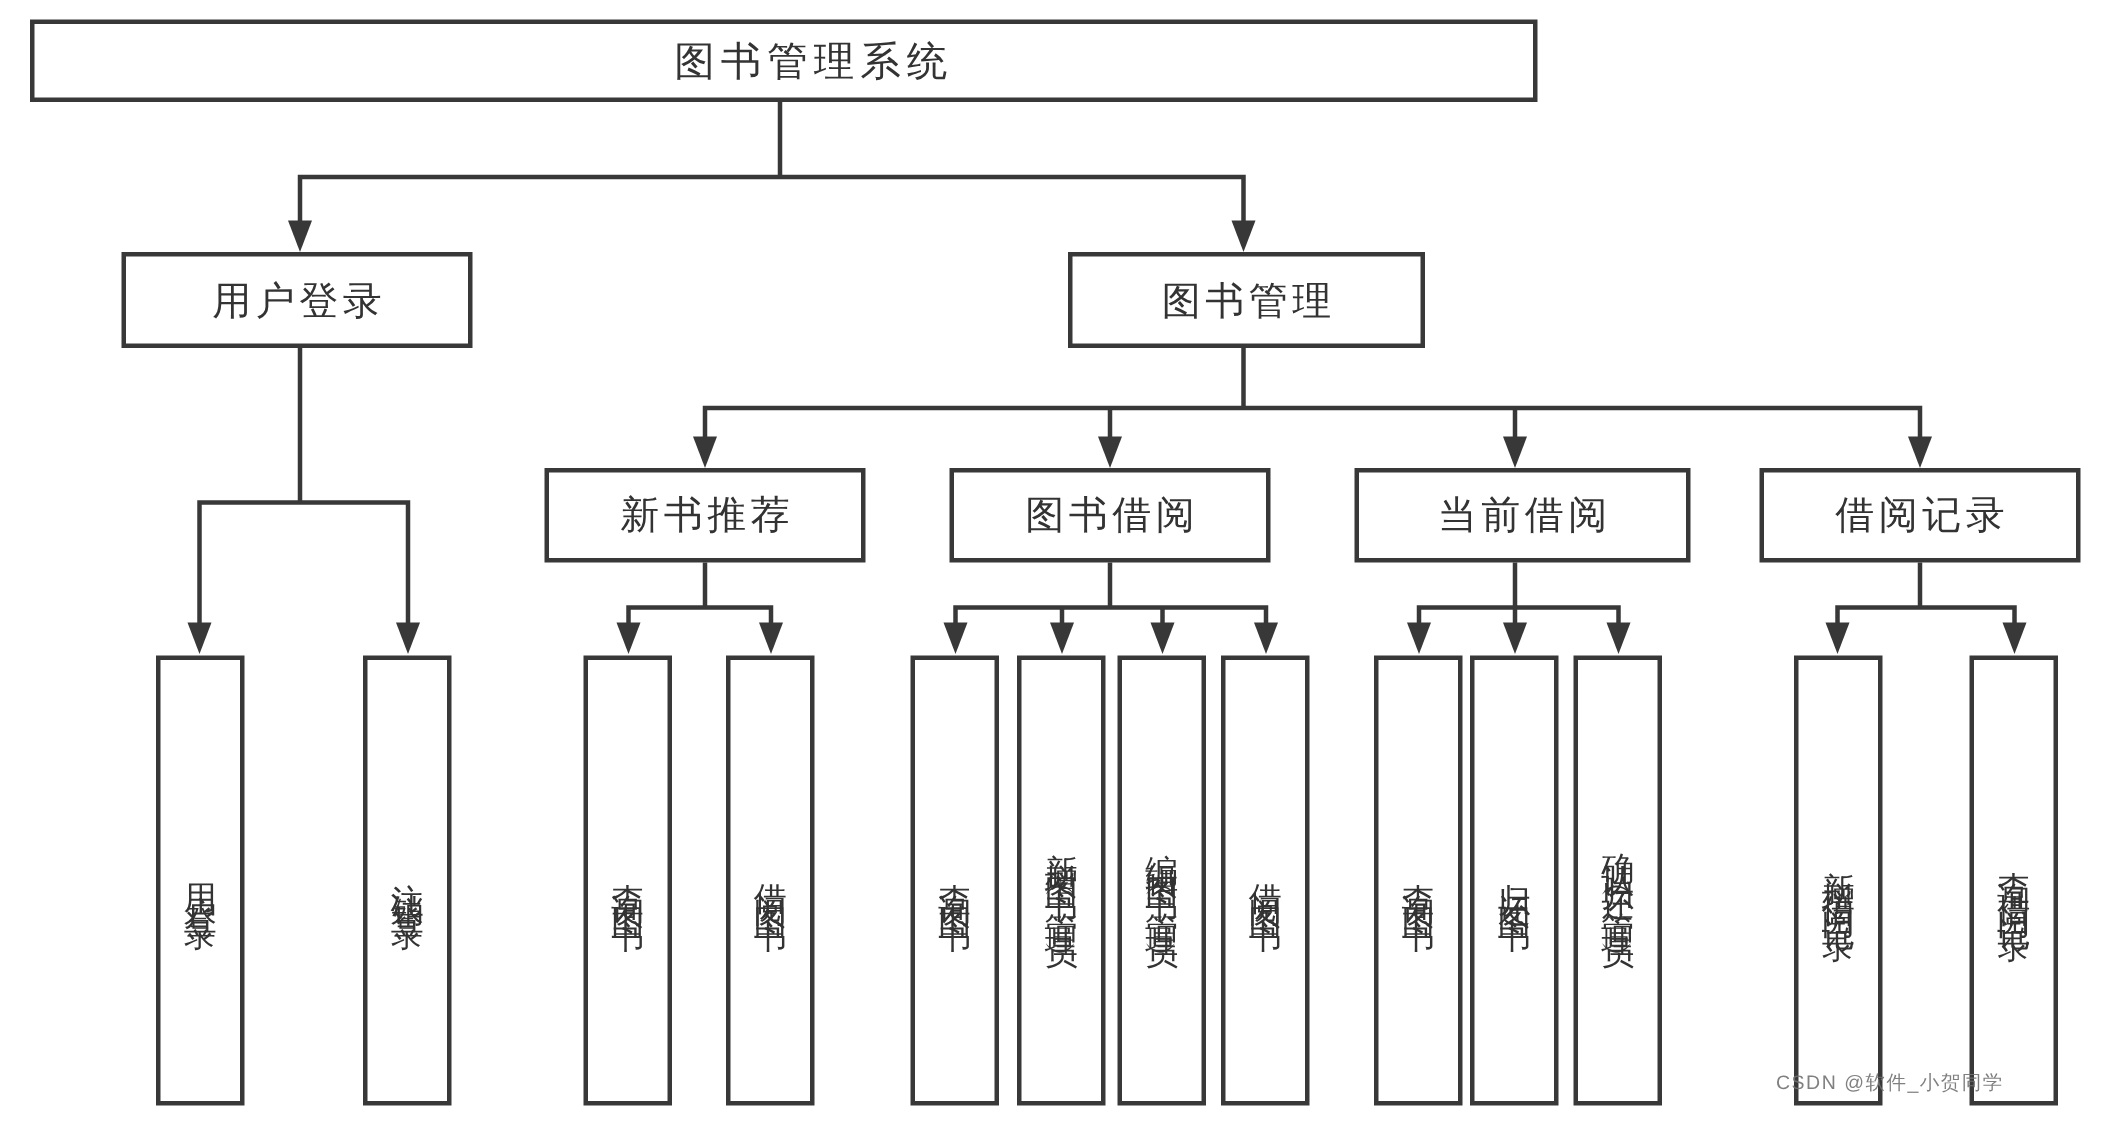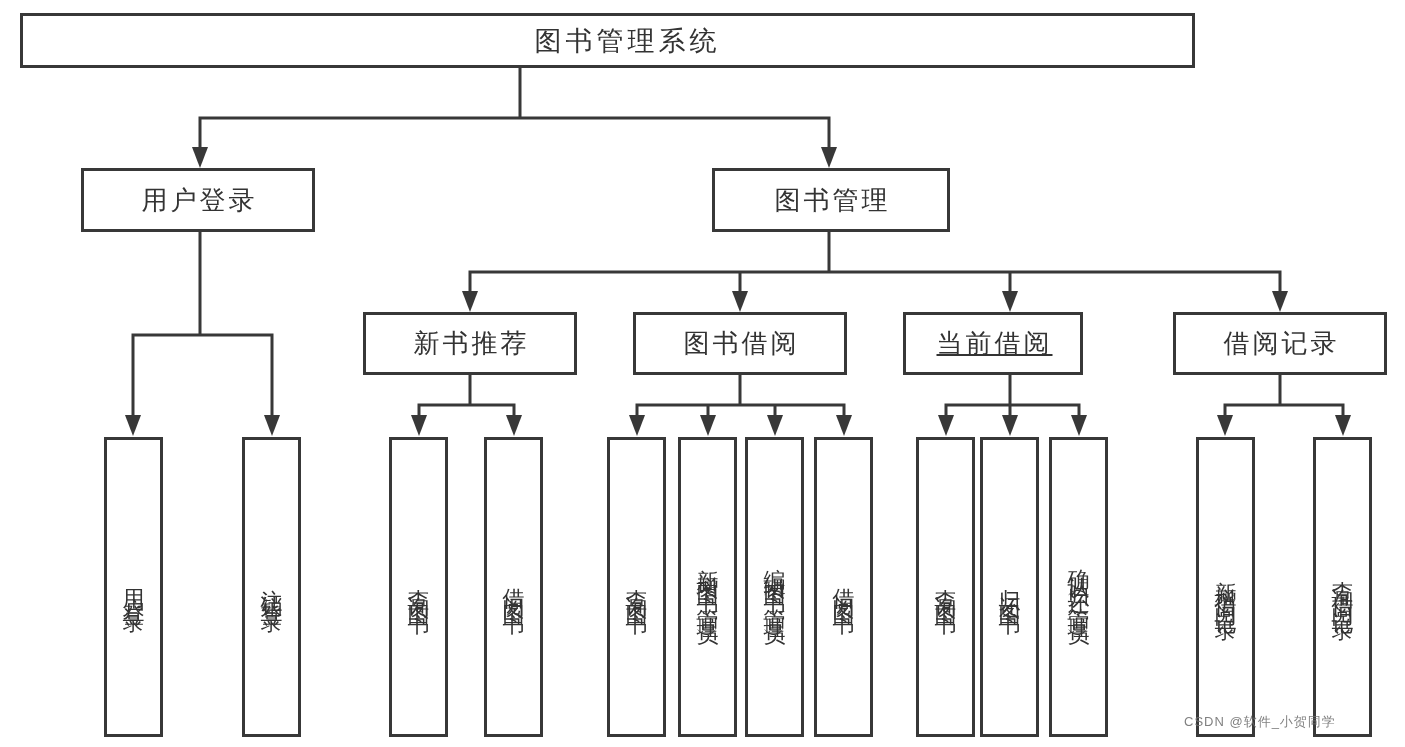--- a/index.html
+++ b/index.html
@@ -98,28 +98,28 @@
       <polygon points="767,415 783,415 775,436"></polygon>
       <polygon points="836,415 852,415 844,436"></polygon>
       <polygon points="938,415 954,415 946,436"></polygon>
       <polygon points="1002,415 1018,415 1010,436"></polygon>
       <polygon points="1071,415 1087,415 1079,436"></polygon>
       <polygon points="1217,415 1233,415 1225,436"></polygon>
       <polygon points="1335,415 1351,415 1343,436"></polygon>
     </g>
   </svg>
 
-  <div class="node root-node" style="left:20px; top:13px; width:1175px; height:55px;padding-left:36px;">图书管理系统</div>
+  <div class="node root-node" style="left:20px; top:13px; width:1005px; height:55px;padding-left:36px;">图书管理系统</div>
 
   <div class="node h-node" style="left:81px; top:168px; width:234px; height:64px;">用户登录</div>
   <div class="node h-node" style="left:712px; top:168px; width:238px; height:64px;">图书管理</div>
 
   <div class="node h-node" style="left:363px; top:312px; width:214px; height:63px;">新书推荐</div>
   <div class="node h-node" style="left:633px; top:312px; width:214px; height:63px;">图书借阅</div>
-  <div class="node h-node" style="left:903px; top:312px; width:180px; height:63px;text-decoration:underline;">当前借阅</div>
+  <div class="node h-node" style="left:903px; top:312px; width:224px; height:63px;">当前借阅</div>
   <div class="node h-node" style="left:1173px; top:312px; width:214px; height:63px;">借阅记录</div>
 
   <div class="node v-node" style="left:104px; top:437px; width:59px; height:300px;">用户登录</div>
   <div class="node v-node" style="left:242px; top:437px; width:59px; height:300px;">注销登录</div>
 
   <div class="node v-node" style="left:389px; top:437px; width:59px; height:300px;">查询图书</div>
   <div class="node v-node" style="left:484px; top:437px; width:59px; height:300px;">借阅图书</div>
 
   <div class="node v-node" style="left:607px; top:437px; width:59px; height:300px;">查询图书</div>
   <div class="node v-node" style="left:678px; top:437px; width:59px; height:300px;">新增图书（管理员）</div>

